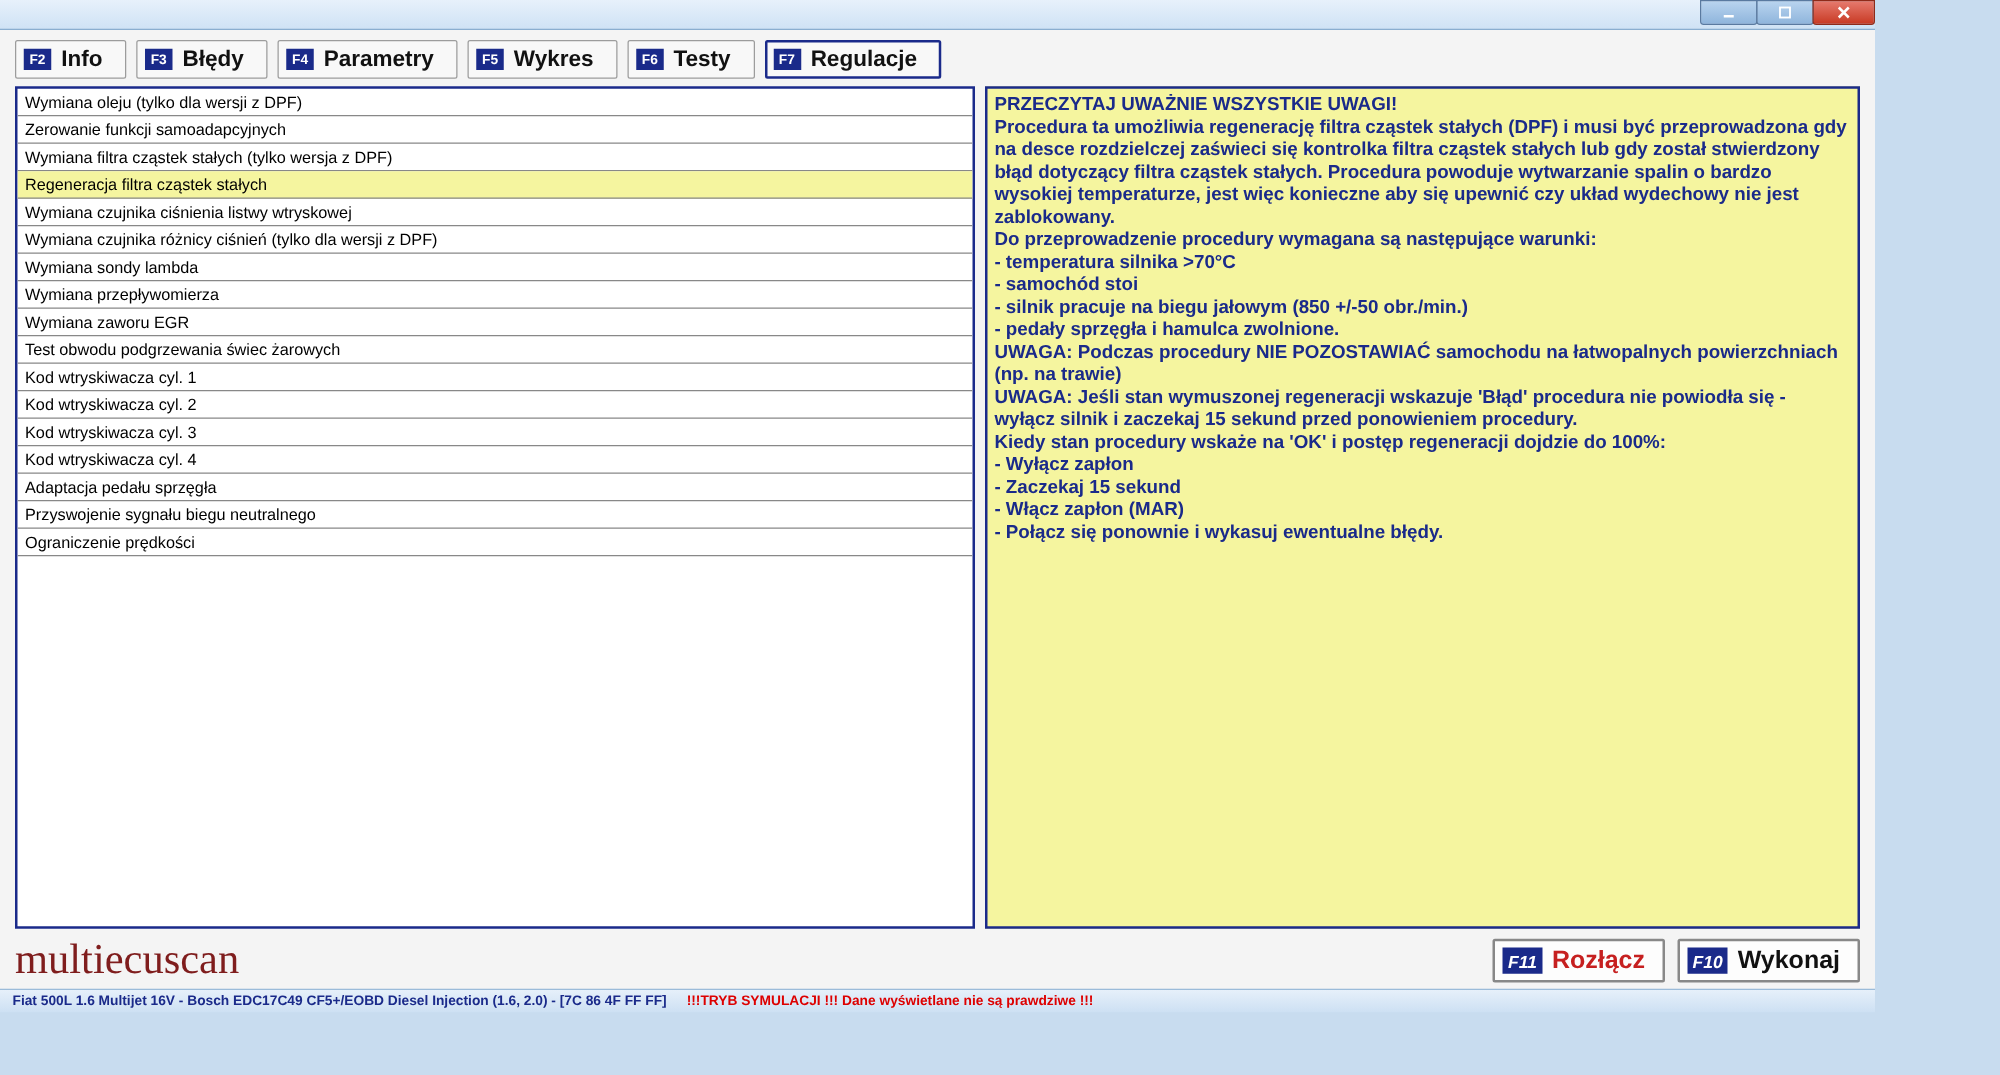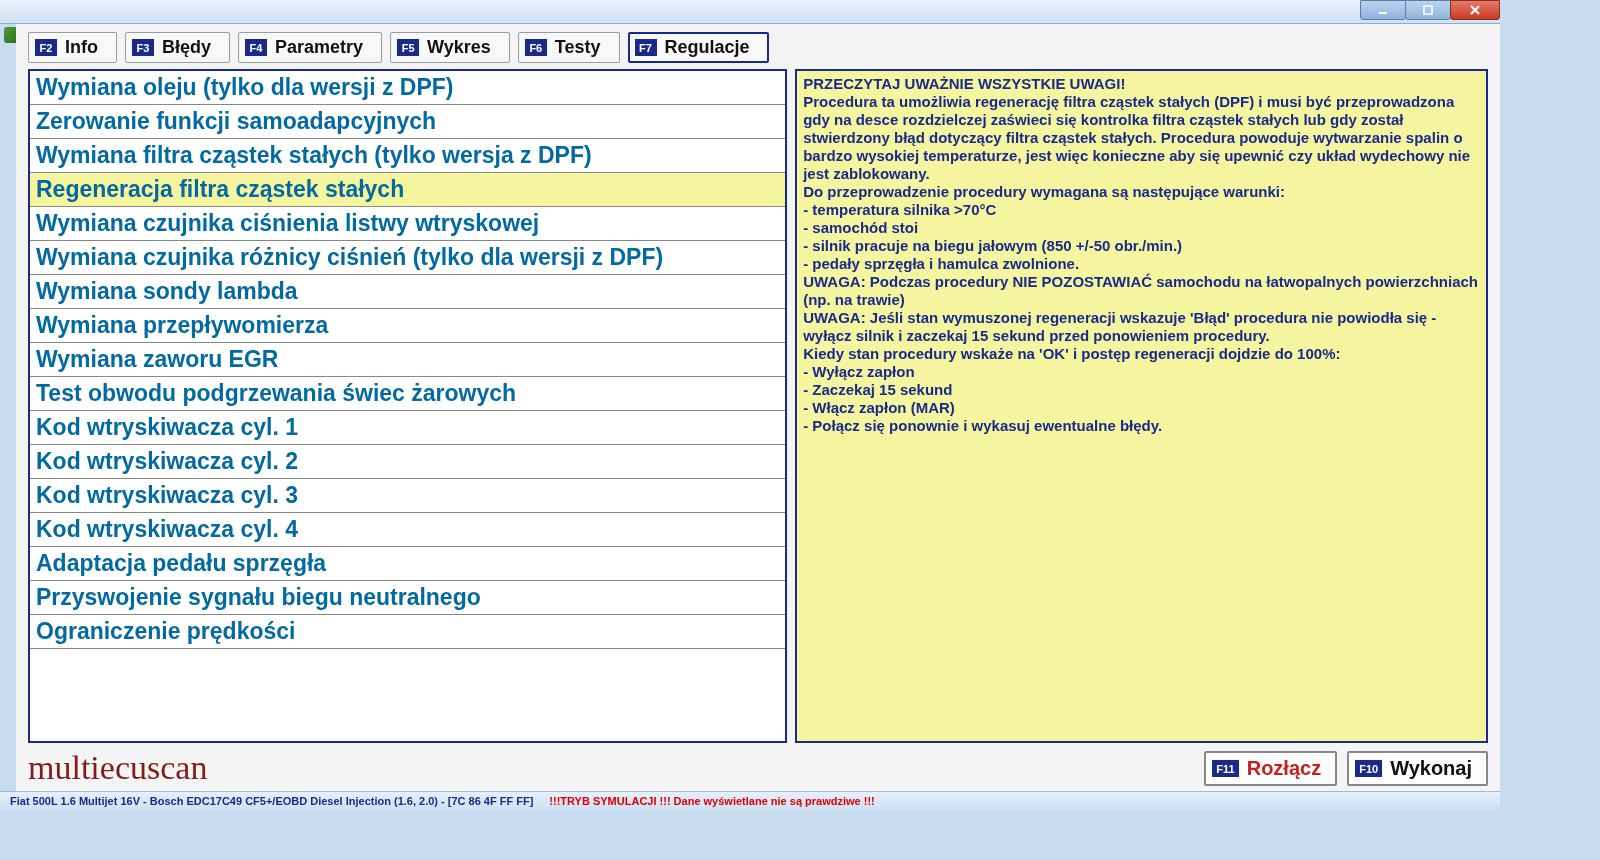--- a/index.html
+++ b/index.html
@@ -39,21 +39,21 @@
     border-radius: 0 0 3px 3px;
     width: 50px;
   }
   .win-btn svg { width: 12px; height: 12px; }
 
   
   .app {
     flex: 1;
     background: #f4f4f4;
     display: flex; flex-direction: column;
-    margin: 0 0 0 16px;
+    margin: 0 0 0 0;
   }
 
   
   .tabs {
     display: flex; gap: 8px;
     padding: 8px 12px 6px 12px;
   }
   .tab {
     display: flex; align-items: center; gap: 8px;
     border: 1px solid #9c9c9c;
@@ -80,23 +80,23 @@
   }
   .list-panel {
     flex: 0 0 52%;
     border: 2px solid #1a2a8a;
     background: #fff;
     overflow-y: auto;
   }
   .list-item {
     border-bottom: 1px solid #888;
     padding: 3px 6px;
-    font-size: 23px;
-    font-weight: bold;
-    color: #0369a1;
+    font-size: 13px;
+    font-weight: normal;
+    color: #000000;
     cursor: pointer;
     white-space: nowrap; overflow: hidden; text-overflow: ellipsis;
   }
   .list-item.selected { background: #f5f59f; }
 
   .desc-panel {
     flex: 1;
     border: 2px solid #1a2a8a;
     background: #f5f59f;
     overflow-y: auto;
@@ -130,21 +130,21 @@
   }
   .bottom-buttons { display: flex; gap: 10px; }
   .action-btn {
     display: flex; align-items: center; gap: 8px;
     border: 2px solid #888;
     background: #fdfdfd;
     padding: 4px 14px 4px 6px;
     border-radius: 2px;
     cursor: pointer;
   }
-  .action-btn .fk-badge { font-size: 11px; }
+  .action-btn .fk-badge { font-size: 14px; font-style: italic; }
   .action-label { font-size: 20px; font-weight: bold; }
   .action-label.red { color: #c62020; }
   .action-label.black { color: #111; }
 
   
   .statusbar {
     height: 20px;
     background: linear-gradient(#e6f0fa,#cde0f3);
     border-top: 1px solid #9bbbd9;
     display: flex; align-items: center; gap: 16px;

